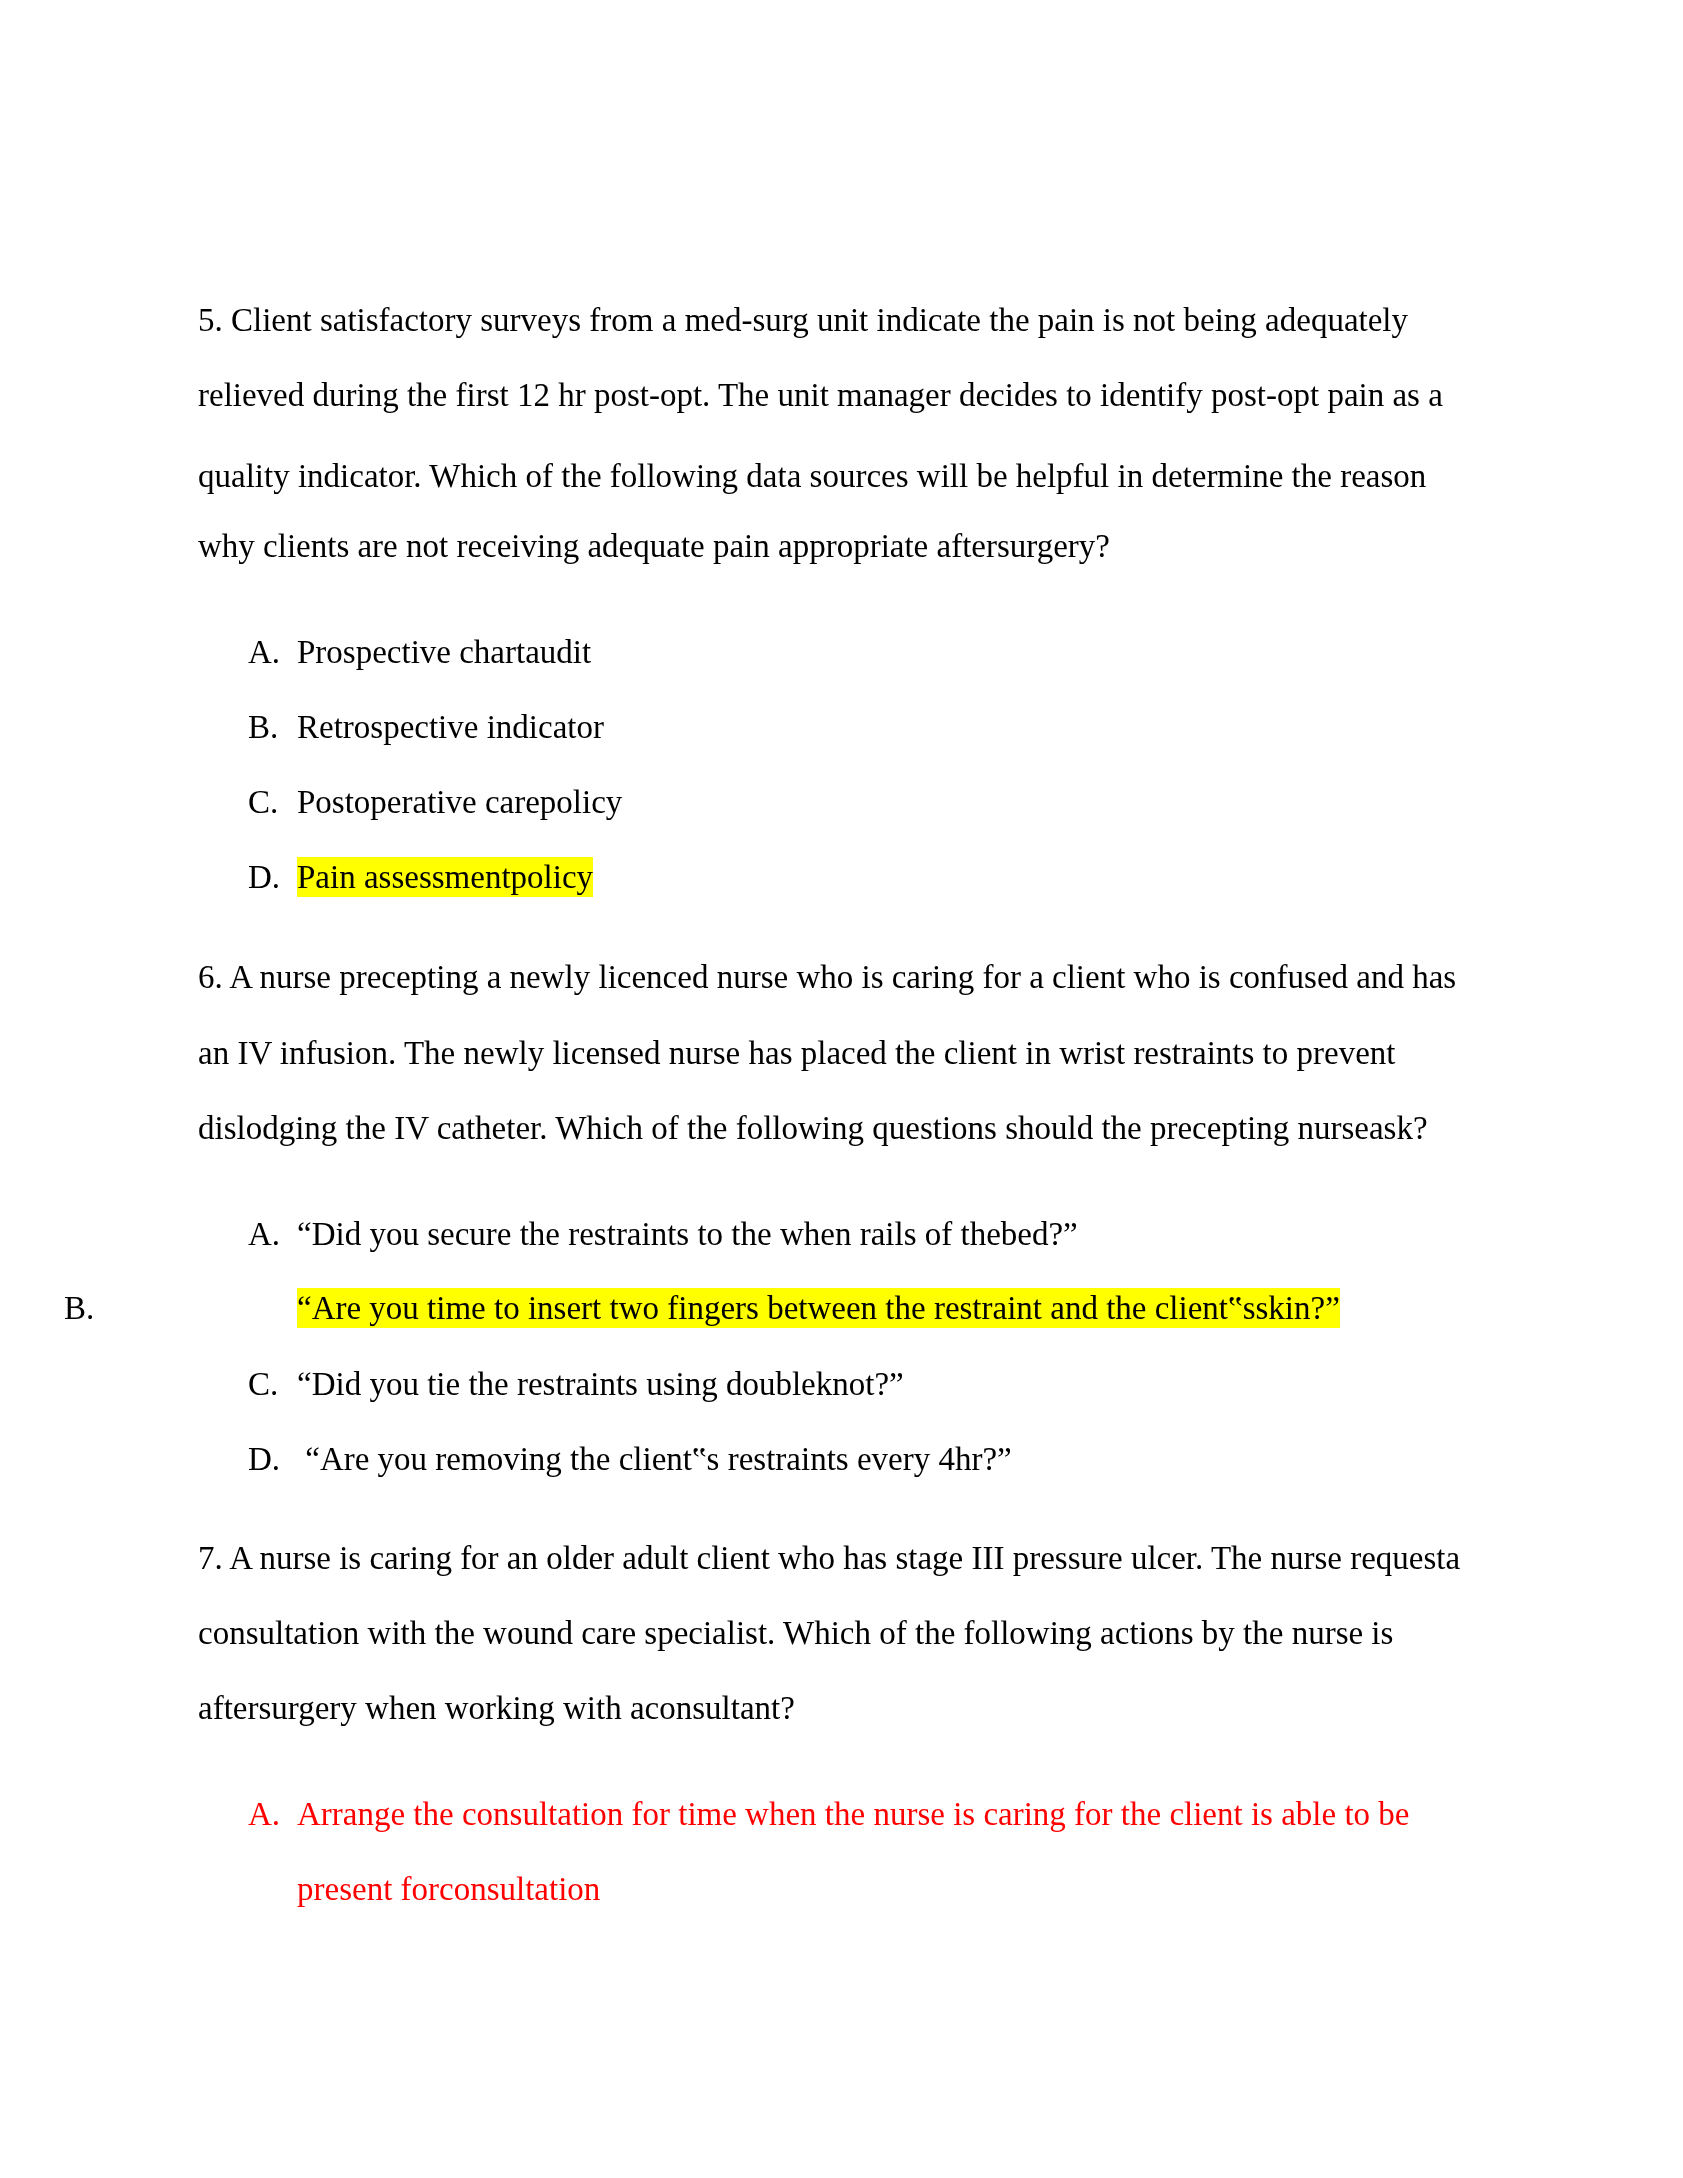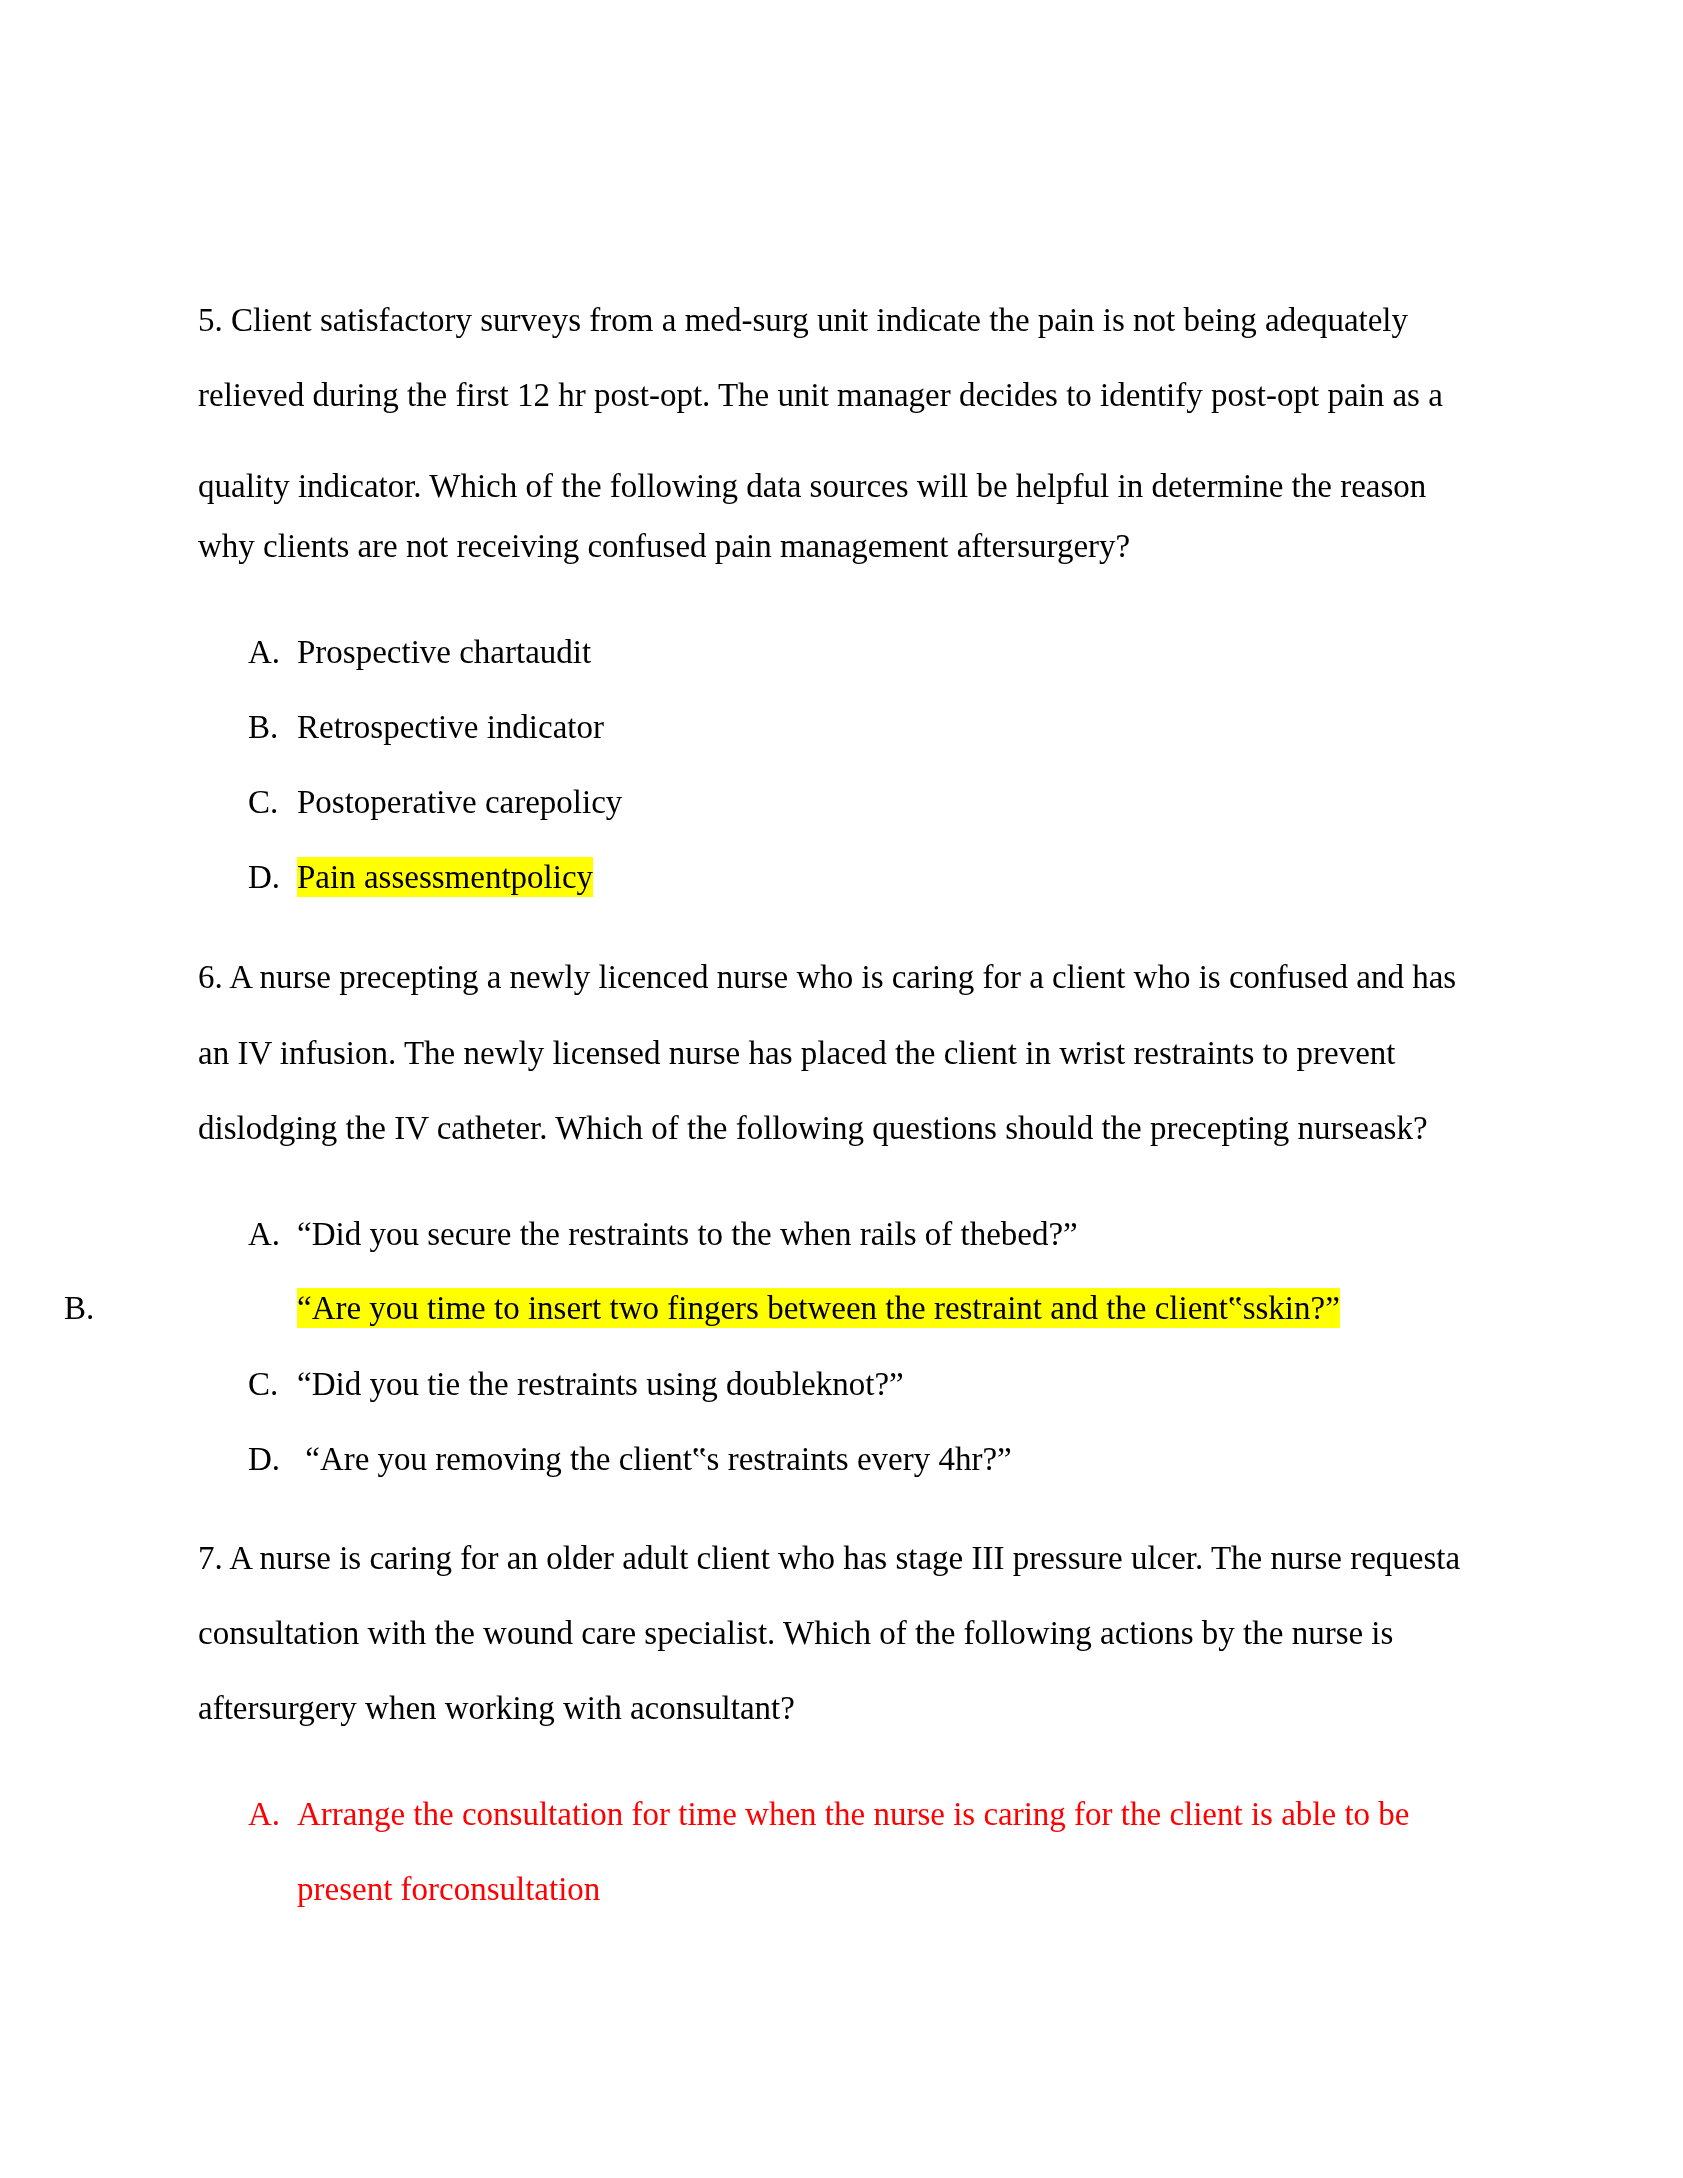--- a/index.html
+++ b/index.html
@@ -39,22 +39,22 @@
     .red { color: #ff0000; }
   </style>
 </head>
 <body>
 
 <div class="page">
 
   <div>
     <div class="line q-text" style="top:300px">5. Client satisfactory surveys from a med-surg unit indicate the pain is not being adequately</div>
     <div class="line q-text" style="top:375px">relieved during the first 12 hr post-opt. The unit manager decides to identify post-opt pain as a</div>
-    <div class="line q-text" style="top:466px">quality indicator. Which of the following data sources will be helpful in determine the reason</div>
-    <div class="line q-text" style="top:526px">why clients are not receiving confused pain management aftersurgery?</div>
+    <div class="line q-text" style="top:456px">quality indicator. Which of the following data sources will be helpful in determine the reason</div>
+    <div class="line q-text" style="top:526px">why clients are not receiving adequate pain appropriate aftersurgery?</div>
 
     <div>
       <div class="line opt-letter" style="top:632px">A.</div>
       <div class="line opt-text" style="top:632px">Prospective chartaudit</div>
     </div>
     <div>
       <div class="line opt-letter" style="top:707px">B.</div>
       <div class="line opt-text" style="top:707px">Retrospective indicator</div>
     </div>
     <div>

